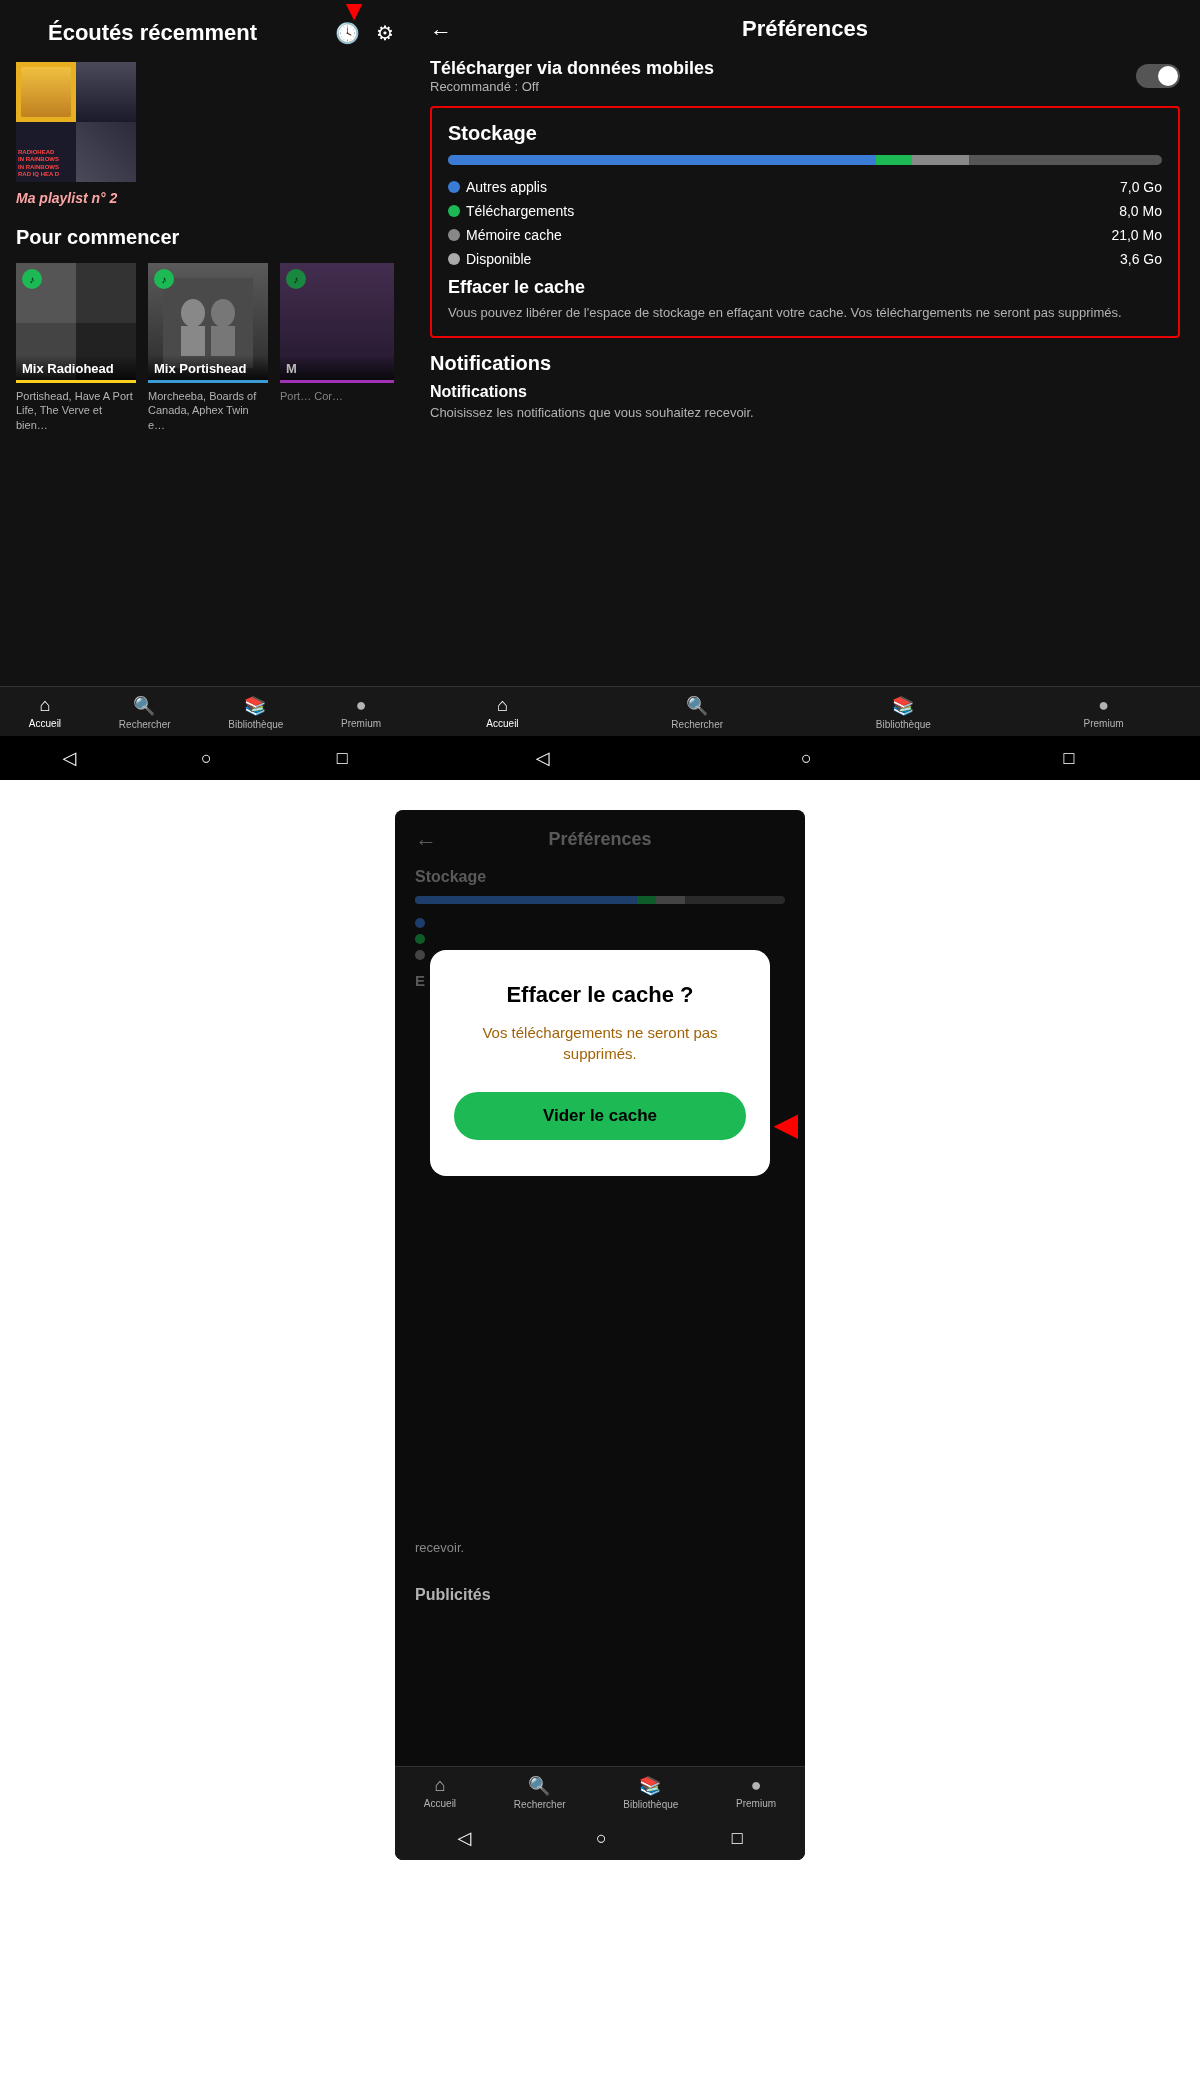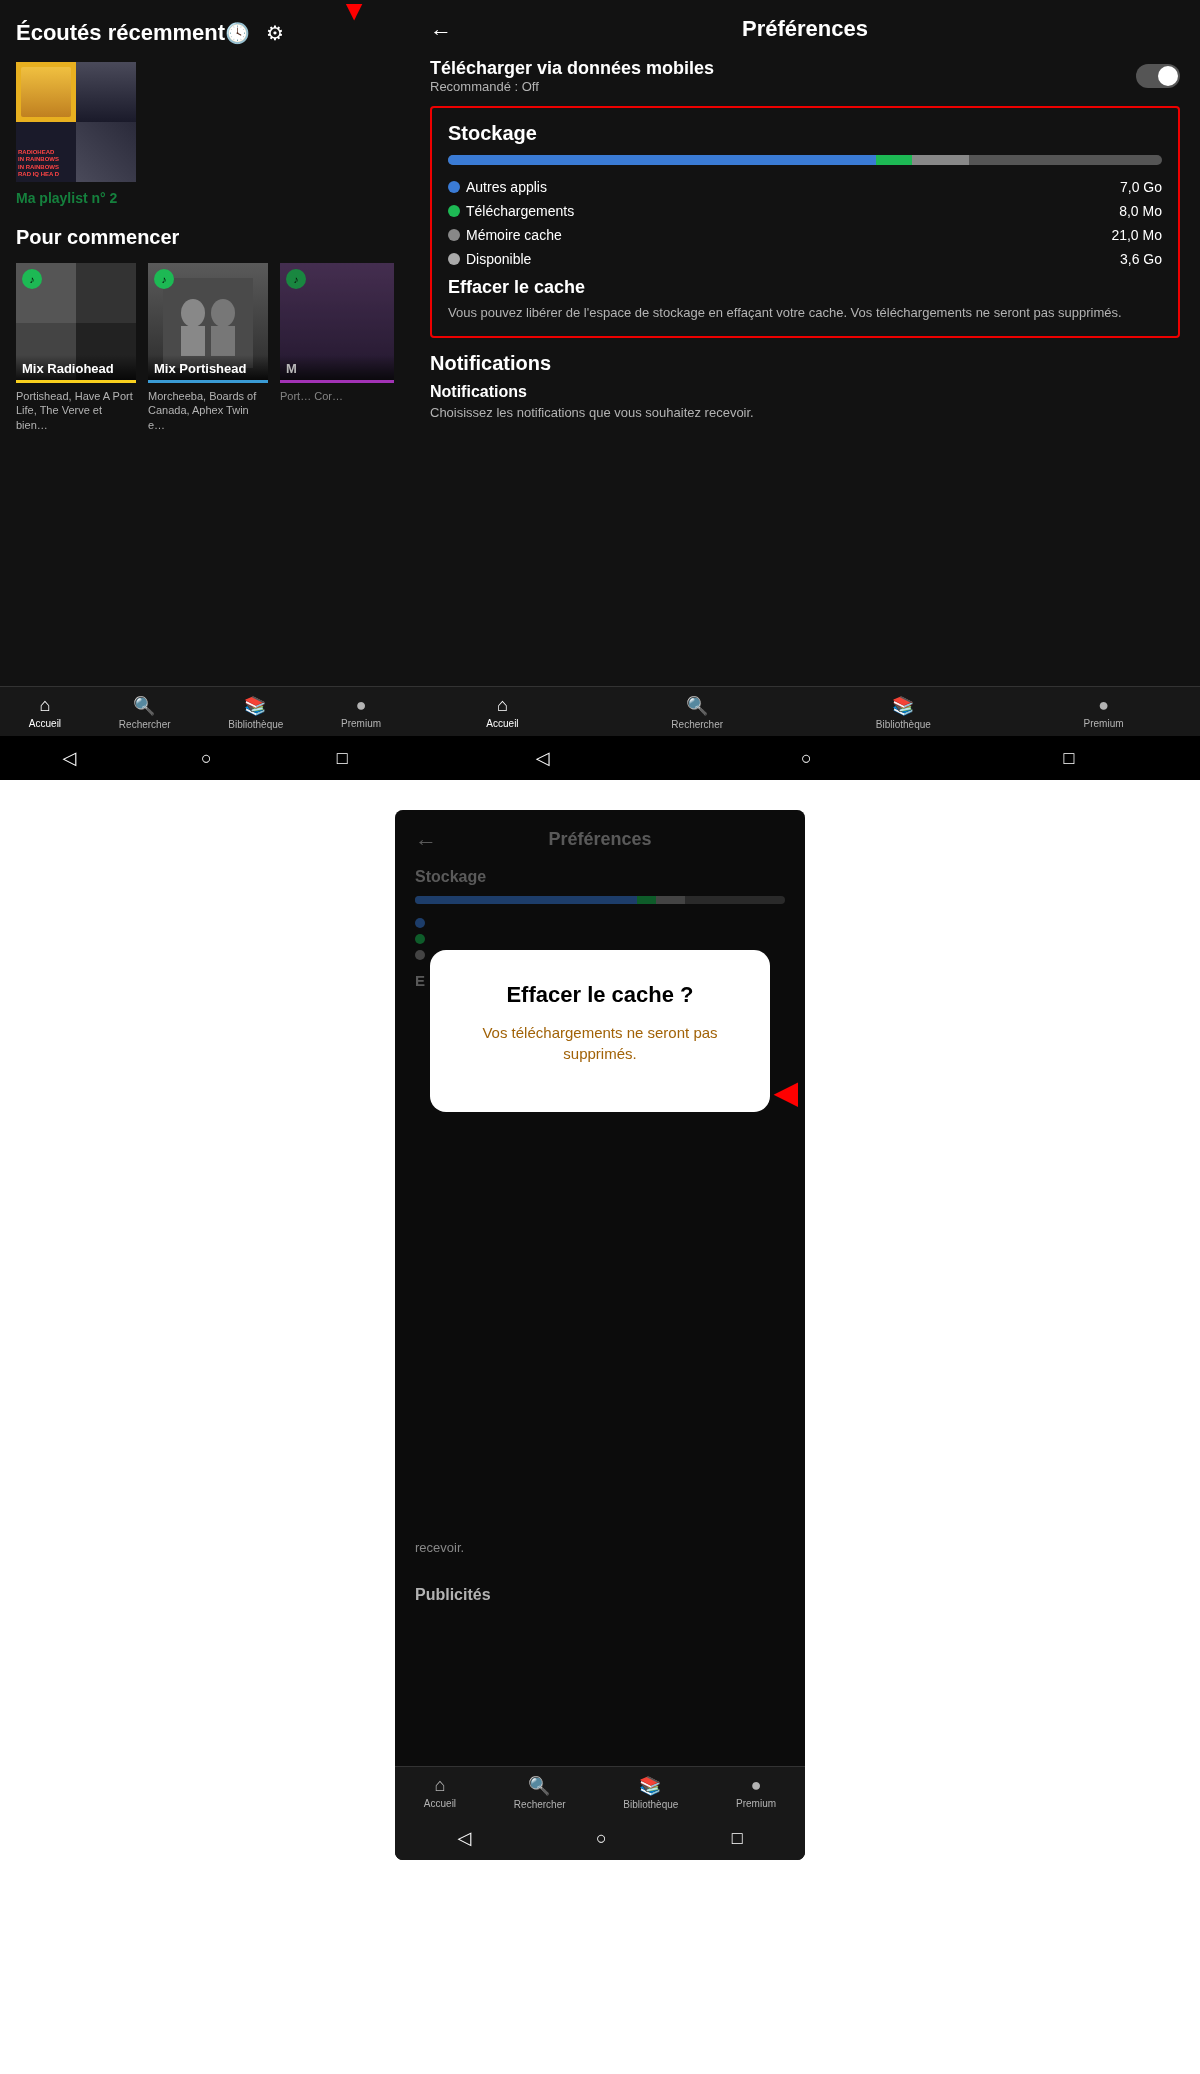--- a/index.html
+++ b/index.html
@@ -26,21 +26,23 @@
       overflow: hidden;
     }
 
     .left-phone .phone-content {
       padding: 20px 16px 0 16px;
     }
 
     .left-phone .header {
       display: flex;
       align-items: center;
+      justify-content: space-between;
       margin-bottom: 16px;
+      margin-left: 32px;
     }
 
     .left-phone .header h1 {
       font-size: 22px;
       font-weight: 700;
       color: #fff;
     }
 
     .left-phone .header .icons {
       display: flex;
@@ -69,22 +71,23 @@
     }
 
     .cover-cell {
       overflow: hidden;
       position: relative;
     }
 
     .playlist-label {
       font-size: 14px;
       font-weight: 600;
-      color: #15803d;
+      color: #fca5a5;
       margin-bottom: 20px;
+      font-style: italic;
     }
 
     .section-title {
       font-size: 20px;
       font-weight: 700;
       color: #fff;
       margin-bottom: 14px;
     }
 
     .mix-cards {
@@ -813,20 +816,21 @@
       </div>
 
       <div class="bp-effacer-text">E</div>
     </div>
 
     <div class="dialog-overlay">
       <div class="dialog-box">
         <h2>Effacer le cache ?</h2>
         <p>Vos téléchargements ne seront pas supprimés.</p>
         <div style="position:relative;">
+          <button class="btn-vider">Vider le cache</button>
           
           <div style="position:absolute;right:-52px;top:50%;transform:translateY(-50%);color:red;font-size:32px;">◀</div>
         </div>
       </div>
     </div>
 
     <div style="position:absolute;top:730px;left:0;right:0;padding:0 20px;">
       <div style="font-size:13px;color:#888;margin-bottom:4px;">recevoir.</div>
     </div>
 

